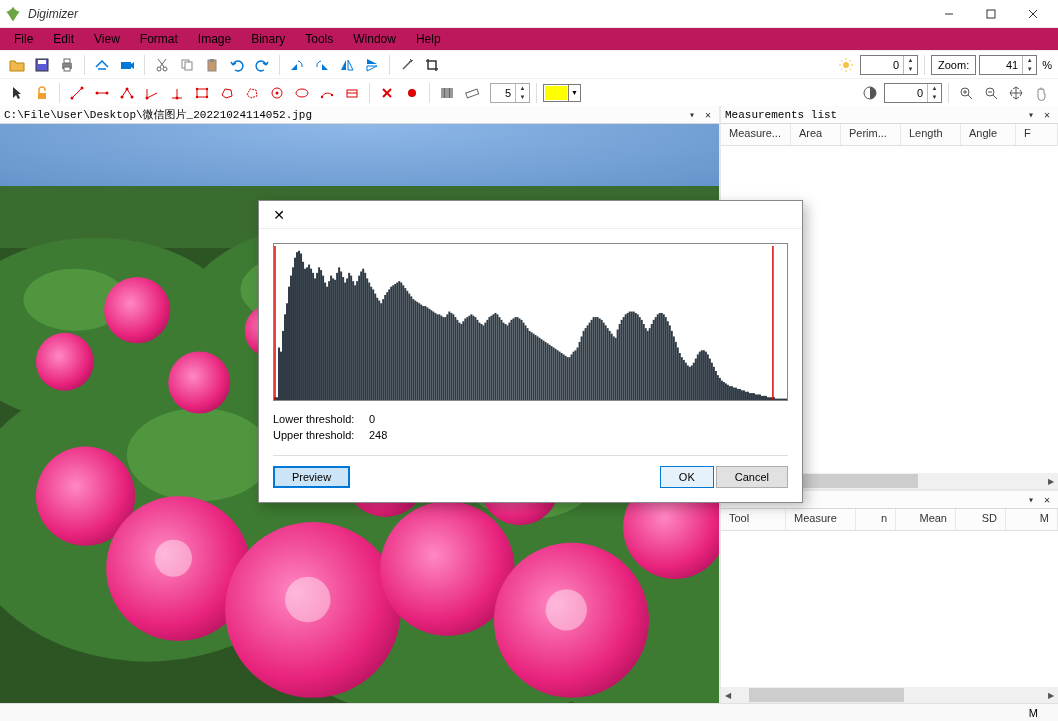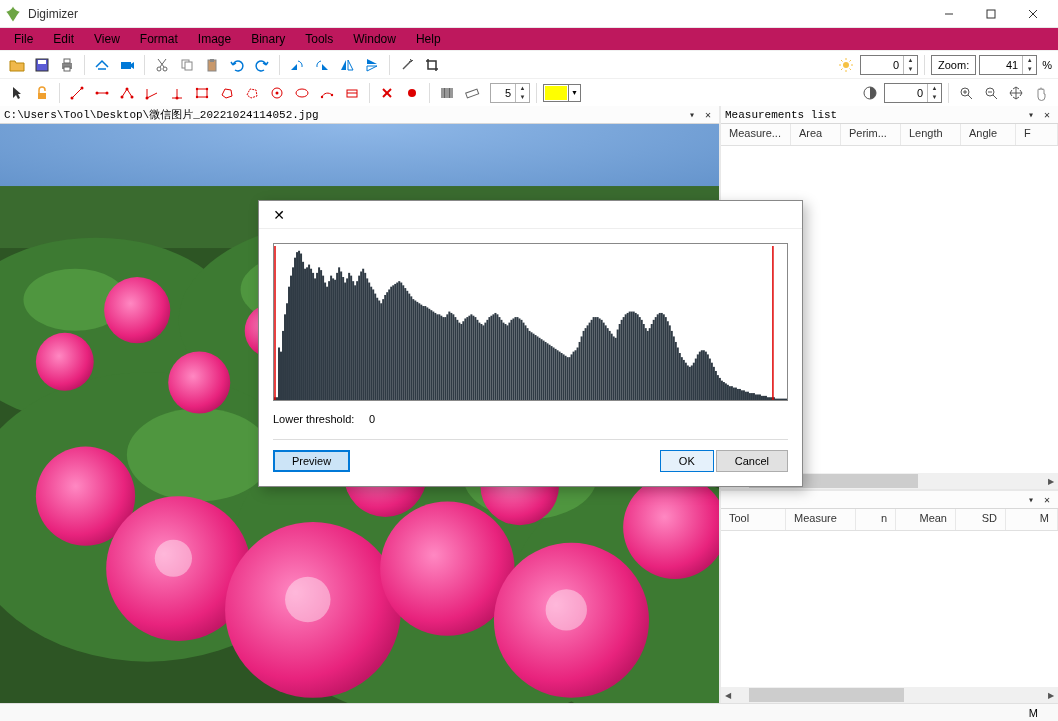--- a/index.html
+++ b/index.html
@@ -1,19 +1,19 @@
 <!DOCTYPE html>
 <html><head>
 <meta charset="utf-8">
 <style>
 * { box-sizing: border-box; margin: 0; padding: 0; }
 body { font-family: "Segoe UI", Tahoma, sans-serif; font-size: 12px; background: #fff; width: 1058px; height: 721px; overflow: hidden; position: relative; }
 .titlebar { height: 28px; display: flex; align-items: center; padding: 0 4px; background: #fff; border-bottom: 1px solid #e8e8e8; }
 .titlebar .logo { width: 18px; height: 18px; margin-right: 6px; }
-.titlebar .title { flex: 1; color: #333; font-size: 12px; }
+.titlebar .title { flex: 1; color: #333; font-size: 12px; font-style: italic; }
 .titlebar .winbtn { width: 42px; height: 26px; display: flex; align-items: center; justify-content: center; color: #555; }
 .menubar { height: 22px; display: flex; align-items: center; padding: 0 4px; background: #be185d; }
 .menubar .menuitem { padding: 2px 10px; cursor: default; }
 .toolbar { height: 28px; display: flex; align-items: center; padding: 2px 6px; background: #fff; border-top: 1px solid #f0f0f0; gap: 3px; }
 .tbtn { width: 22px; height: 22px; display: flex; align-items: center; justify-content: center; border: 1px solid transparent; }
 .tsep { width: 1px; height: 20px; background: #ddd; margin: 0 3px; }
 .spinner { display: flex; align-items: center; border: 1px solid #7a7a7a; height: 20px; background: #fff; }
 .spinner input { width: 42px; border: none; text-align: right; padding: 0 4px; font-size: 11px; outline: none; }
 .spinner .arrows { width: 14px; height: 18px; display: flex; flex-direction: column; border-left: 1px solid #bbb; }
 .spinner .arrows div { flex: 1; display: flex; align-items: center; justify-content: center; font-size: 6px; color: #333; }
@@ -403,21 +403,21 @@
   <div class="tbtn">
       <svg width="16" height="16">
         <path fill="none" stroke="#888" d="M5 8 L5 5 A1 1 0 0 1 7 5 L7 4 A1 1 0 0 1 9 4 L9 5 A1 1 0 0 1 11 5 L11 9 L12 9 L12 12 A3 3 0 0 1 5 12 Z"></path>
       </svg>
     </div>
 </div>
 
 <div class="workspace">
   <div class="imgpanel">
     <div class="panehdr">
-      <span class="hdrtext">C:\Users\Tool\Desktop\微信图片_20221024114052.jpg</span>
+      <span class="hdrtext">C:\File\User\Desktop\微信图片_20221024114052.jpg</span>
       <span class="hdrbtn">▾</span>
       <span class="hdrbtn">✕</span>
     </div>
     <div class="imgview">
       <svg class="flowers" viewBox="0 0 710 560" preserveAspectRatio="xMidYMid slice">
         <defs>
           <radialGradient id="sky" cx="50%" cy="0%" r="80%">
               <stop offset="0%" stop-color="#8fb8e8"></stop>
               <stop offset="100%" stop-color="#5f8fc8"></stop>
             </radialGradient>
@@ -791,20 +791,24 @@
           <rect x="511.96875" y="154.61818181818182" width="2.015625" height="1.3818181818181818" fill="#2f3a44"></rect>
           <rect x="513.984375" y="154.61818181818182" width="2.015625" height="1.3818181818181818" fill="#2f3a44"></rect>
           <line x1="1" y1="2" x2="1" y2="156" stroke="#e00000" stroke-width="1.5"></line>
           <line x1="501.83529411764704" y1="2" x2="501.83529411764704" y2="156" stroke="#e00000" stroke-width="1.5"></line>
         </svg>
     </div>
     <div class="throw">
       <span class="lbl">Lower threshold:</span>
       <span class="val">0</span>
     </div>
+    <div class="throw">
+      <span class="lbl">Upper threshold:</span>
+      <span class="val">248</span>
+    </div>
     <div class="dlgsep"></div>
     <div class="dlgbtns">
       <div class="dlgbtn focus">Preview</div>
       <div class="spacer"></div>
       <div class="dlgbtn">OK</div>
       <div class="dlgbtn plain">Cancel</div>
     </div>
   </div>
 </div>
 

